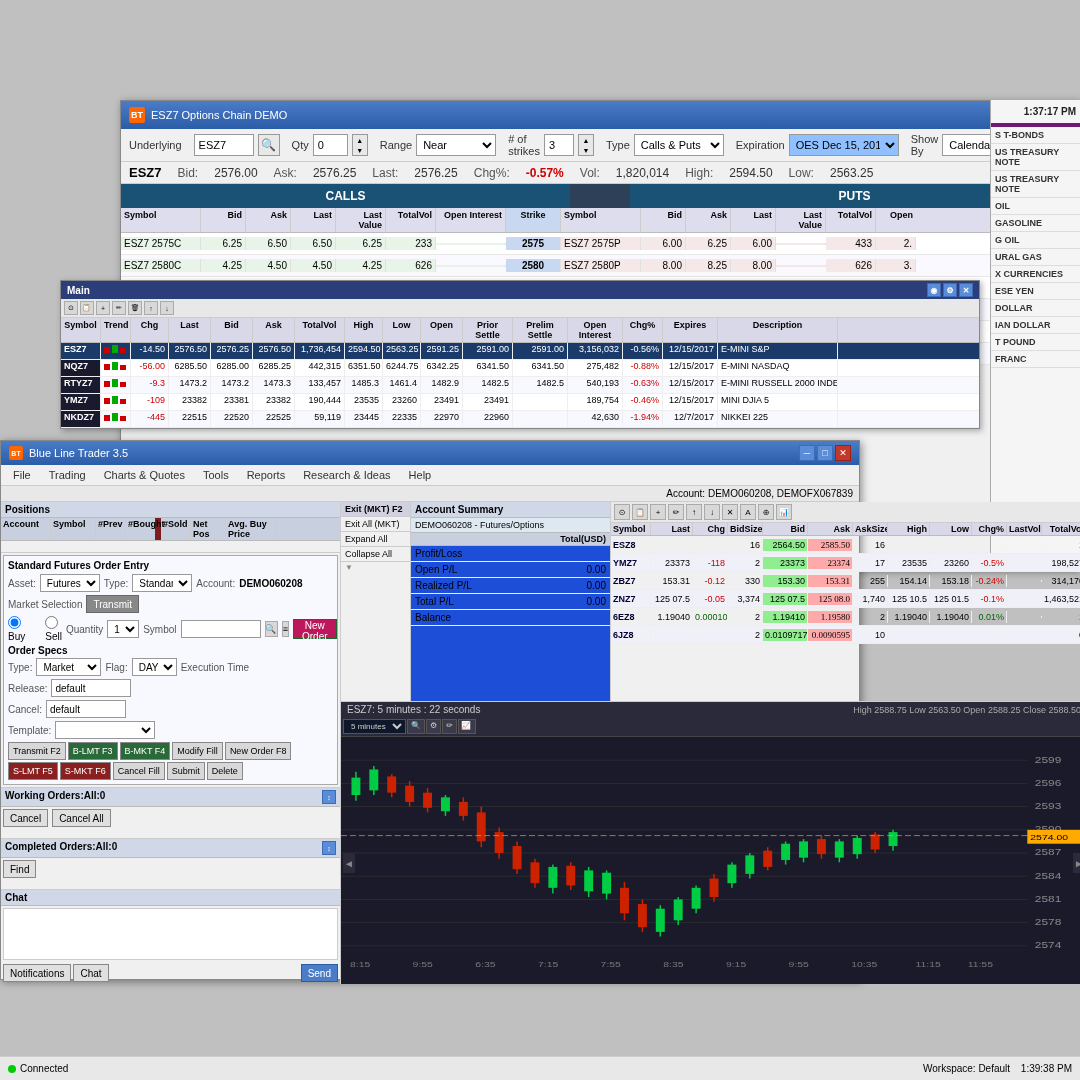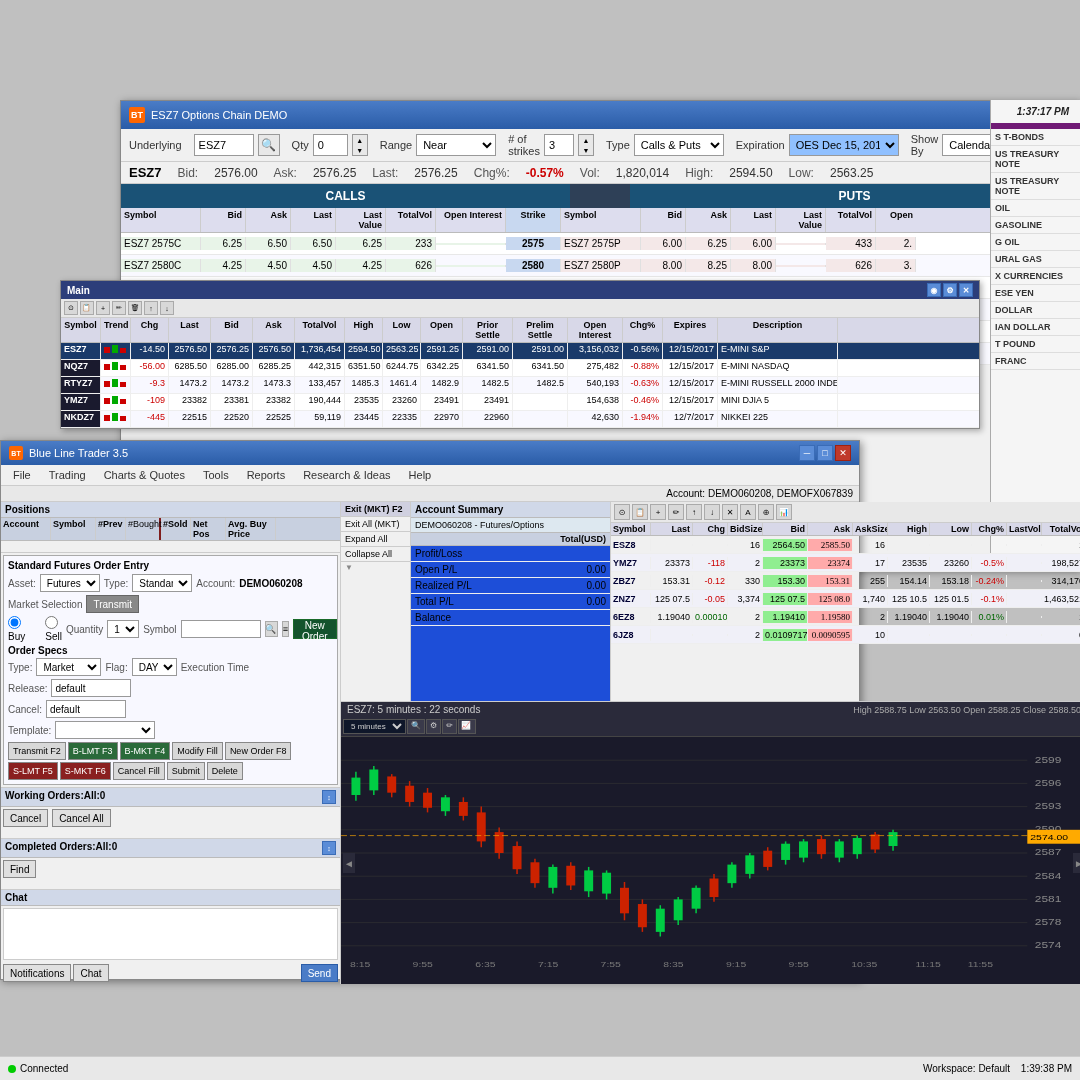--- a/index.html
+++ b/index.html
@@ -214,27 +214,26 @@
     }
     .sidebar-item {
       padding: 3px 4px;
       border-bottom: 1px solid #ddd;
       font-size: 9px;
       display: flex;
       justify-content: space-between;
     }
     .sidebar-item-name { color: #333; font-weight: bold; }
     .sidebar-time {
-      padding: 6px 11px;
+      padding: 6px 4px;
       font-size: 10px;
       font-weight: bold;
       text-align: right;
-      border-bottom: 6px solid #701a75;
+      border-bottom: 4px solid #701a75;
       color: #222;
-      font-style: italic;
     }
 
     
     .futures-table {
       position: absolute;
       top: 280px;
       left: 60px;
       width: 920px;
       background: white;
       border: 1px solid #888;
@@ -371,21 +370,21 @@
     .radio-group { display: flex; gap: 20px; align-items: flex-start; }
     .btn-small {
       height: 18px;
       padding: 0 6px;
       font-size: 10px;
       border: 1px solid #888;
       background: #e0e0e0;
       cursor: pointer;
     }
     .btn-blue { background: #4a7cc7; color: white; border-color: #2a5ca7; }
-    .btn-green { background: #14532d; color: white; border-color: #1a6a2a; }
+    .btn-green { background: #be185d; color: white; border-color: #1a6a2a; }
     .btn-gray { background: #888; color: white; border-color: #666; }
 
     .fn-btns { display: flex; gap: 2px; flex-wrap: wrap; margin-top: 3px; }
     .fn-btn {
       height: 18px;
       padding: 0 4px;
       font-size: 9px;
       border: 1px solid #888;
       background: #d8d8d8;
       cursor: pointer;
@@ -914,21 +913,21 @@
       <div class="ft-cell red-val" style="width:38px">-109</div>
       <div class="ft-cell" style="width:42px;">23382</div>
       <div class="ft-cell" style="width:42px">23381</div>
       <div class="ft-cell" style="width:42px">23382</div>
       <div class="ft-cell" style="width:50px">190,444</div>
       <div class="ft-cell" style="width:38px">23535</div>
       <div class="ft-cell" style="width:38px">23260</div>
       <div class="ft-cell" style="width:42px">23491</div>
       <div class="ft-cell" style="width:50px">23491</div>
       <div class="ft-cell" style="width:55px"></div>
-      <div class="ft-cell" style="width:55px">154,638</div>
+      <div class="ft-cell" style="width:55px">189,754</div>
       <div class="ft-cell red-val" style="width:40px">-0.46%</div>
       <div class="ft-cell" style="width:55px">12/15/2017</div>
       <div class="ft-cell" style="width:120px;text-align:left">MINI DJIA 5</div>
     </div>
       <div class="ft-row">
       <div class="ft-cell sym" style="width:40px">NKDZ7</div>
       <div class="ft-cell" style="width:30px">
         <svg width="28" height="12">
             <rect x="0" y="3" width="6" height="6" fill="#cc0000"></rect>
             <rect x="8" y="1" width="6" height="8" fill="#00aa00"></rect>
@@ -980,21 +979,21 @@
     <div class="blt-left">
 
       <div style="height:80px;border-bottom:1px solid #ccc;overflow:hidden">
         <div class="panel-title">
           <span>Positions</span>
         </div>
         <div style="display:flex;background:#c8d0e0;font-size:9px;border-bottom:1px solid #bbb;overflow:hidden">
           <div style="width:50px;padding:1px 2px;border-right:1px solid #ccc;font-weight:bold;white-space:nowrap;overflow:hidden">Account</div>
           <div style="width:45px;padding:1px 2px;border-right:1px solid #ccc;font-weight:bold;">Symbol</div>
           <div style="width:30px;padding:1px 2px;border-right:1px solid #ccc;font-weight:bold;">#Prev</div>
-          <div style="width:35px;padding:1px 2px;border-right:2px solid #7f1d1d;font-weight:normal;">#Bought</div>
+          <div style="width:35px;padding:1px 2px;border-right:6px solid #7f1d1d;font-weight:bold;">#Bought</div>
           <div style="width:30px;padding:1px 2px;border-right:1px solid #ccc;font-weight:bold;">#Sold</div>
           <div style="width:35px;padding:1px 2px;border-right:1px solid #ccc;font-weight:bold;">Net Pos</div>
           <div style="width:50px;padding:1px 2px;border-right:1px solid #ccc;font-weight:bold;">Avg. Buy Price</div>
         </div>
       </div>
 
       <div class="order-entry">
         <div class="oe-title">Standard Futures Order Entry</div>
         <div class="oe-row">
           <span class="oe-label">Asset:</span>

